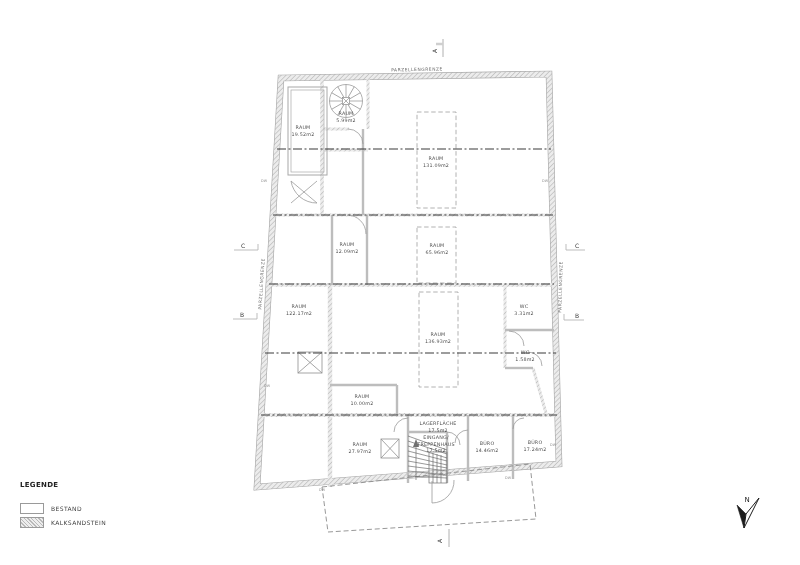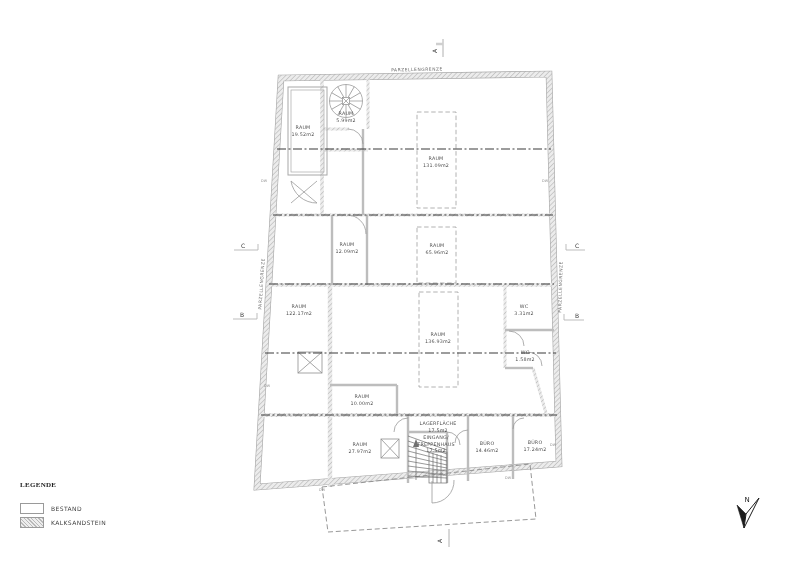--- a/index.html
+++ b/index.html
@@ -5,21 +5,21 @@
   html,body{margin:0;padding:0;width:800px;height:565px;background:#ffffff;overflow:hidden;
     font-family:"DejaVu Sans",sans-serif;}
   .stage{position:relative;width:800px;height:565px;background:#fff;}
   svg{position:absolute;left:0;top:0;}
   svg text{fill:#4f4f4f;}
   .room-name,.room-area{font-size:4.8px;letter-spacing:.2px;}
   .boundary-text{font-size:4.4px;fill:#6a6a6a;letter-spacing:.55px;}
   .marker-letter{font-size:6px;fill:#3c3c3c;}
   .dw-text{font-size:3.4px;fill:#8a8a8a;}
   .legend{position:absolute;left:20px;top:481px;}
-  .legend-title{font-size:7px;font-weight:bold;color:#222;letter-spacing:.3px;margin-bottom:14px;font-family:Liberation Serif, serif;}
+  .legend-title{font-size:7px;font-weight:bold;color:#222;letter-spacing:.3px;margin-bottom:14px;}
   .legend-row{display:flex;align-items:center;margin-top:3px;}
   .legend-swatch{width:22px;height:9px;border:1px solid #9a9a9a;margin-right:7px;}
   .swatch-bestand{background:#ffffff;}
   .swatch-kalksandstein{background:repeating-linear-gradient(45deg,#b9b9b9 0px,#b9b9b9 1px,#ededed 1px,#ededed 2.6px);}
   .legend-label{font-size:6px;color:#3f3f3f;letter-spacing:.4px;}
   .north{position:absolute;left:733px;top:492px;width:40px;height:48px;}
 </style>
 </head>
 <body>
 

